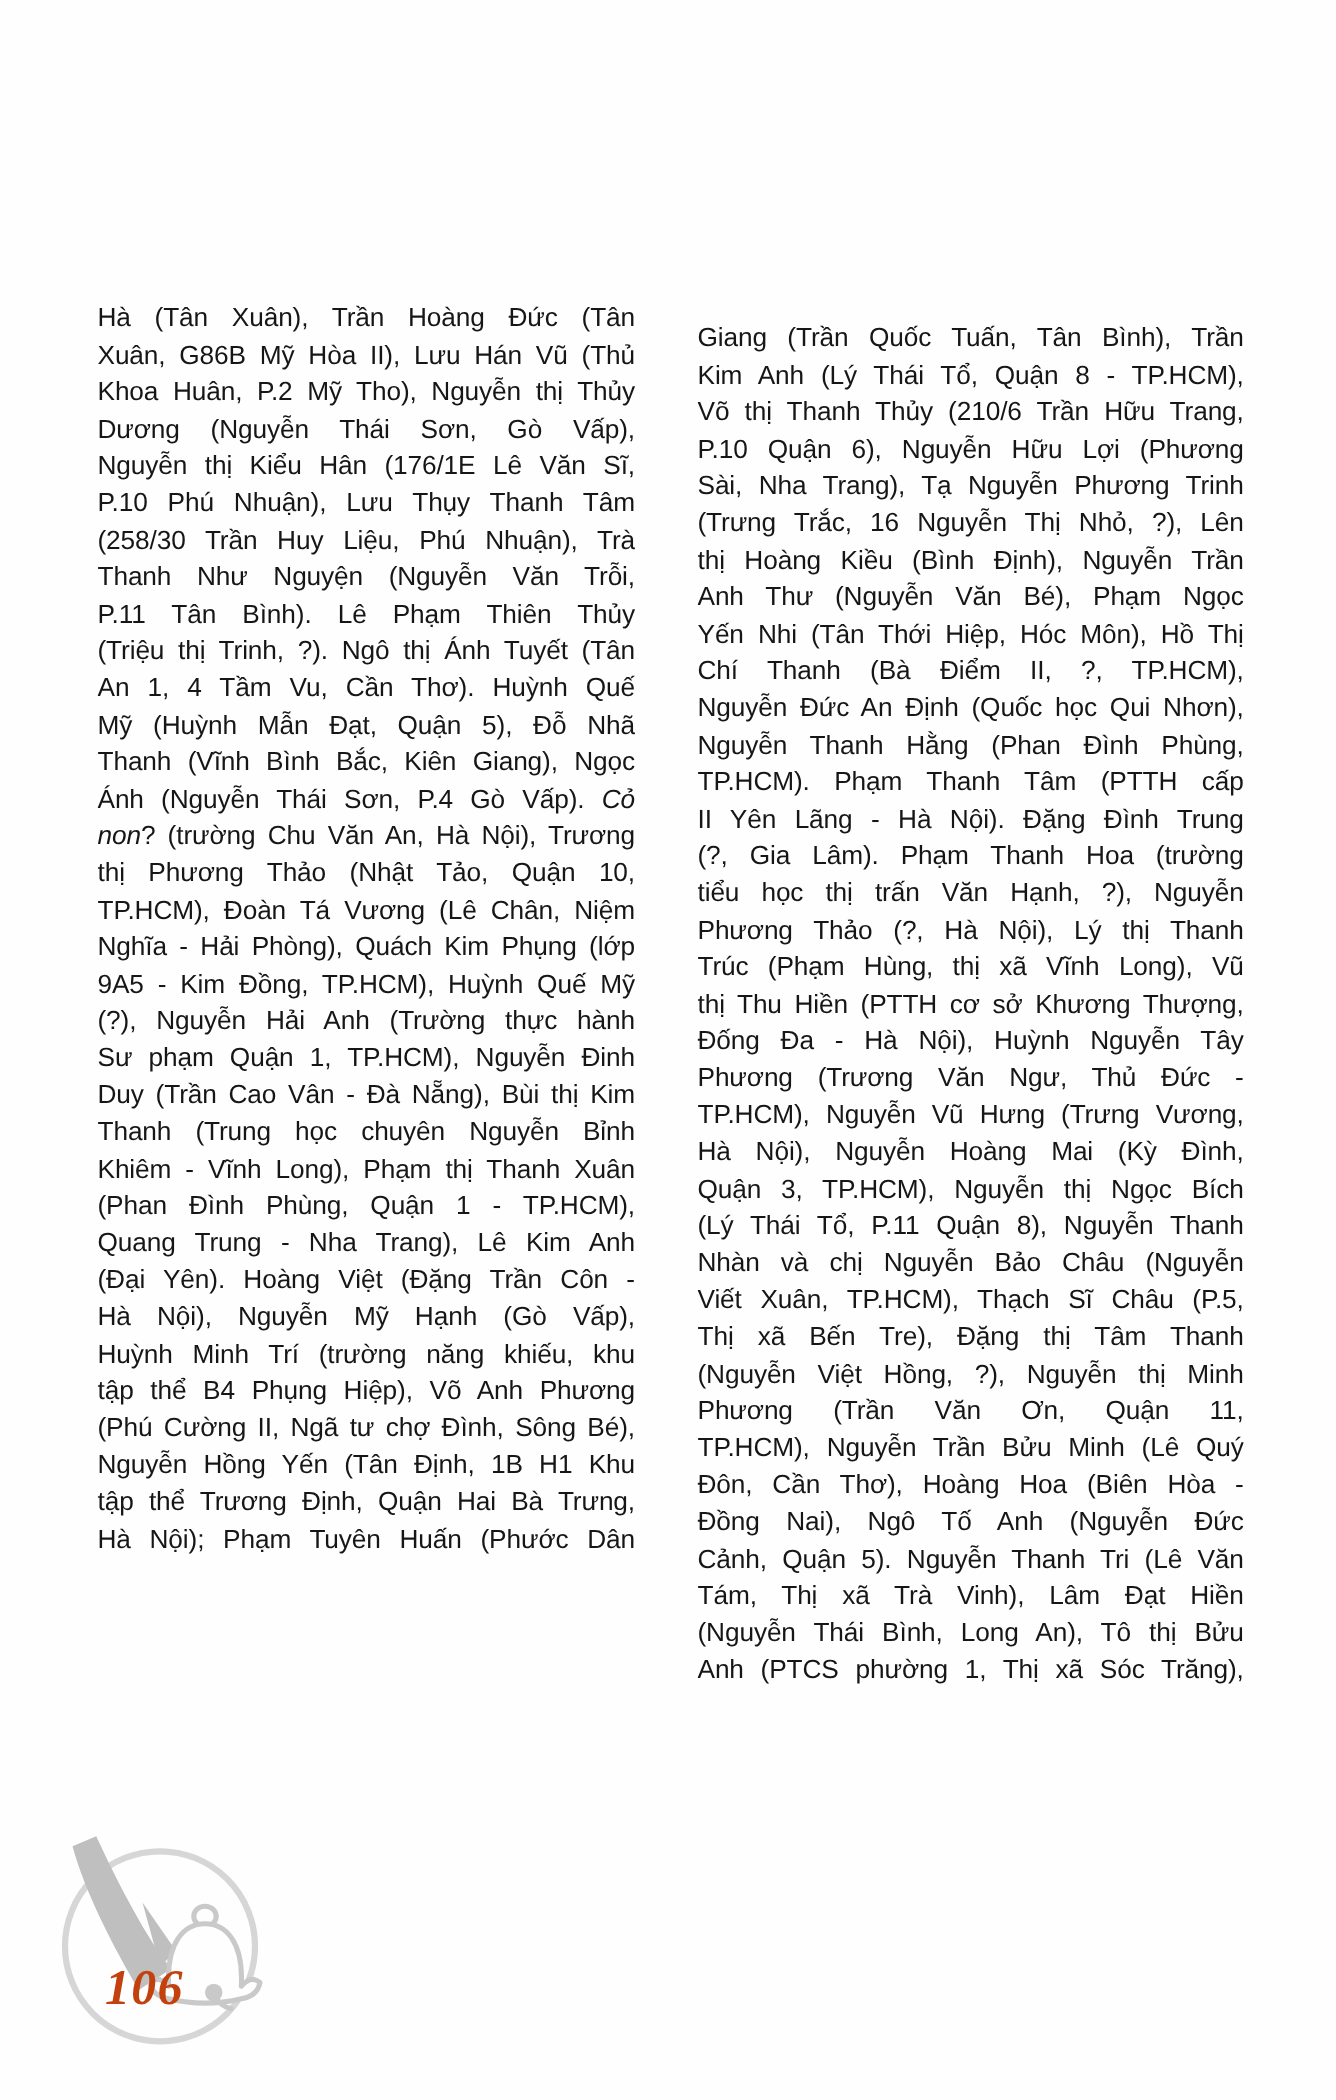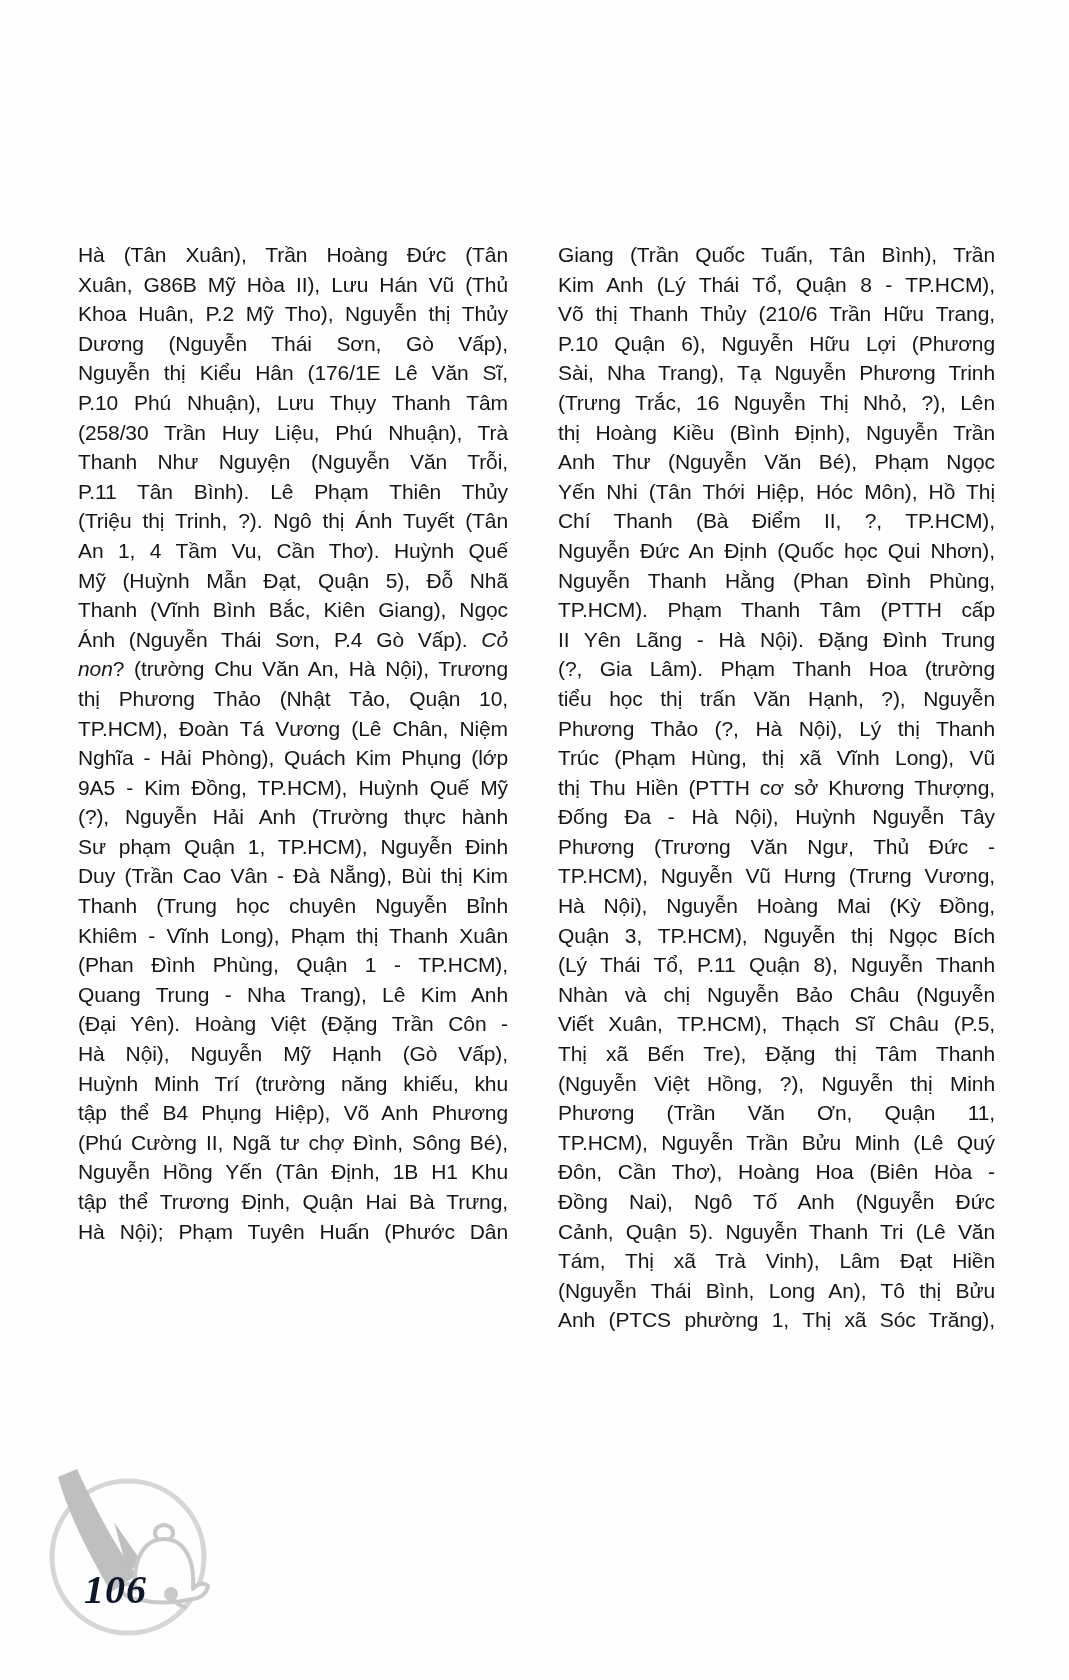--- a/index.html
+++ b/index.html
@@ -12,21 +12,21 @@
   }
   .page { position: absolute; inset: 0; }
   .text-column {
     position: absolute;
     top: 240px;
     color: #161616;
     font-size: 21px;
     letter-spacing: -0.1px;
   }
   .col-left  { left: 78px;  width: 430px; }
-  .col-right { left: 558px; width: 437px; }
+  .col-right { left: 558px; width: 437px; margin-top: 16px; }
   .line {
     display: block;
     height: 29.6px;
     line-height: 29.6px;
     overflow: hidden;
     text-align: justify;
     text-align-last: justify;
     white-space: normal;
   }
   .line i { font-style: italic; }
@@ -35,21 +35,21 @@
     left: 38px; top: 1448px;
     width: 230px; height: 210px;
   }
   .page-number {
     position: absolute;
     left: 84px; top: 1566px;
     font-family: "Liberation Serif", serif;
     font-style: italic;
     font-weight: bold;
     font-size: 40px;
-    color: #0f172a;
+    color: #c2410c;
     letter-spacing: 1px;
   }
 </style>
 </head>
 <body>
 
 <div class="page">
 
   <div class="text-column col-left">
       <div class="line"><span>Hà (Tân Xuân), Trần Hoàng Đức (Tân</span></div>
@@ -104,21 +104,21 @@
       <div class="line"><span>TP.HCM). Phạm Thanh Tâm (PTTH cấp</span></div>
       <div class="line"><span>II Yên Lãng - Hà Nội). Đặng Đình Trung</span></div>
       <div class="line"><span>(?, Gia Lâm). Phạm Thanh Hoa (trường</span></div>
       <div class="line"><span>tiểu học thị trấn Văn Hạnh, ?), Nguyễn</span></div>
       <div class="line"><span>Phương Thảo (?, Hà Nội), Lý thị Thanh</span></div>
       <div class="line"><span>Trúc (Phạm Hùng, thị xã Vĩnh Long), Vũ</span></div>
       <div class="line"><span>thị Thu Hiền (PTTH cơ sở Khương Thượng,</span></div>
       <div class="line"><span>Đống Đa - Hà Nội), Huỳnh Nguyễn Tây</span></div>
       <div class="line"><span>Phương (Trương Văn Ngư, Thủ Đức -</span></div>
       <div class="line"><span>TP.HCM), Nguyễn Vũ Hưng (Trưng Vương,</span></div>
-      <div class="line"><span>Hà Nội), Nguyễn Hoàng Mai (Kỳ Đồng,</span></div>
+      <div class="line"><span>Hà Nội), Nguyễn Hoàng Mai (Kỳ Đình,</span></div>
       <div class="line"><span>Quận 3, TP.HCM), Nguyễn thị Ngọc Bích</span></div>
       <div class="line"><span>(Lý Thái Tổ, P.11 Quận 8), Nguyễn Thanh</span></div>
       <div class="line"><span>Nhàn và chị Nguyễn Bảo Châu (Nguyễn</span></div>
       <div class="line"><span>Viết Xuân, TP.HCM), Thạch Sĩ Châu (P.5,</span></div>
       <div class="line"><span>Thị xã Bến Tre), Đặng thị Tâm Thanh</span></div>
       <div class="line"><span>(Nguyễn Việt Hồng, ?), Nguyễn thị Minh</span></div>
       <div class="line"><span>Phương (Trần Văn Ơn, Quận 11,</span></div>
       <div class="line"><span>TP.HCM), Nguyễn Trần Bửu Minh (Lê Quý</span></div>
       <div class="line"><span>Đôn, Cần Thơ), Hoàng Hoa (Biên Hòa -</span></div>
       <div class="line"><span>Đồng Nai), Ngô Tố Anh (Nguyễn Đức</span></div>

